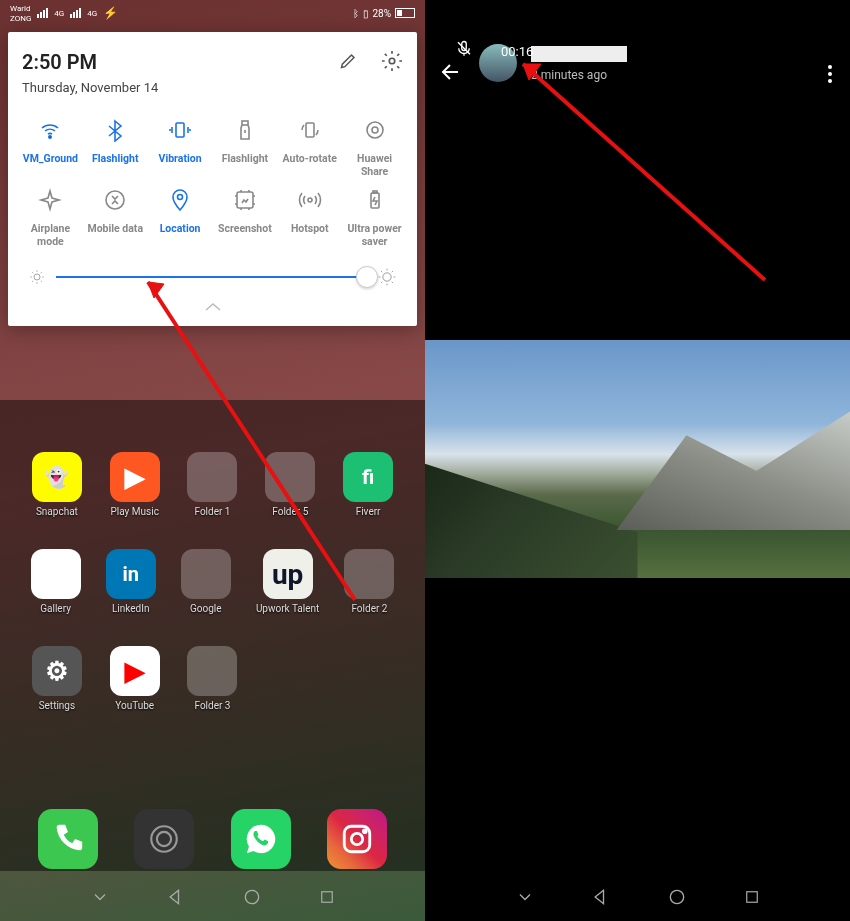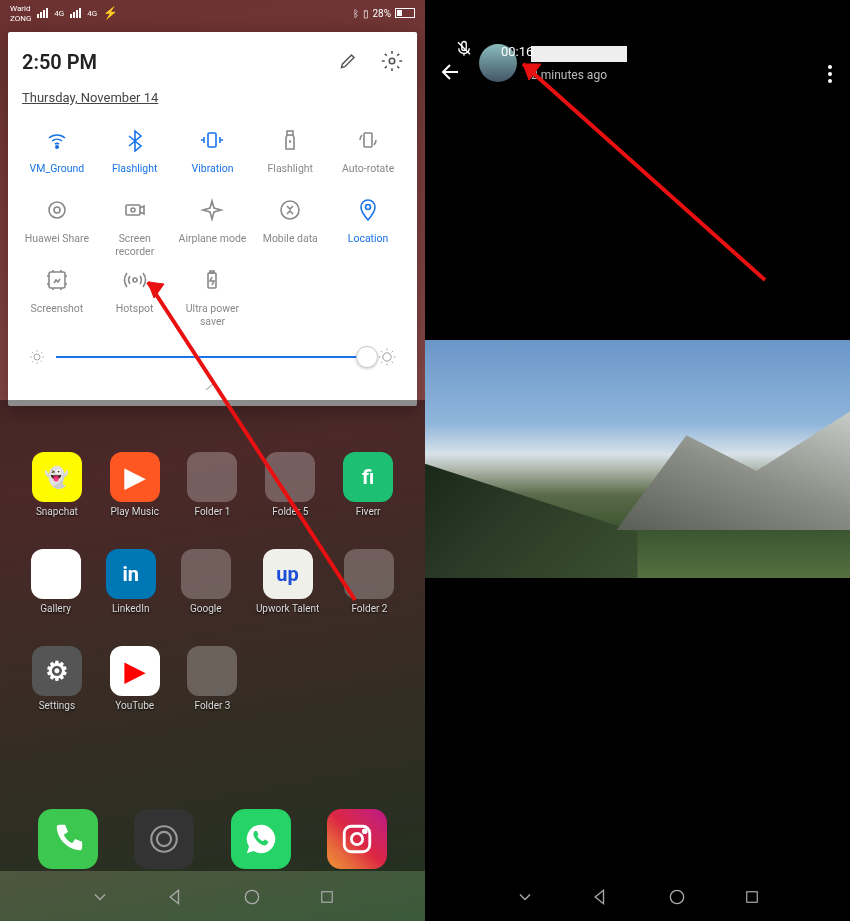--- a/index.html
+++ b/index.html
@@ -12,23 +12,23 @@
 .status-left { display: flex; gap: 6px; align-items: center; }
 .status-right { display: flex; gap: 4px; align-items: center; }
 .signal-bars { display: inline-flex; align-items: flex-end; gap: 1px; }
 .signal-bars span { width: 2px; background: #fff; display: inline-block; }
 .wifi-small { font-size: 12px; }
 
 
 .qs-panel { margin: 6px 8px; background: #fff; border-radius: 2px; padding: 18px 14px 10px; box-shadow: 0 4px 20px rgba(0,0,0,.3); }
 .qs-header { display: flex; align-items: flex-start; justify-content: space-between; }
 .qs-time { font-size: 20px; font-weight: 600; color: #222; }
-.qs-date { font-size: 13px; color: #444; margin-top: 16px; text-decoration: underline; }
+.qs-date { font-size: 13px; color: #444; margin-top: 6px; }
 .qs-hicons { display: flex; gap: 22px; color: #555; }
-.qs-tiles { display: grid; grid-template-columns: repeat(5, 1fr); gap: 8px 8px; margin-top: 22px; }
+.qs-tiles { display: grid; grid-template-columns: repeat(6, 1fr); gap: 8px 8px; margin-top: 22px; font-weight: bold; }
 .tile { display: flex; flex-direction: column; align-items: center; gap: 10px; }
 .tile .ic { width: 26px; height: 26px; display: flex; align-items: center; justify-content: center; }
 .tile .lbl { font-size: 10.5px; color: #888; text-align: center; line-height: 1.2; min-height: 26px; }
 .tile.active .lbl { color: #1a73e8; }
 .tile.active svg { stroke: #1a73e8; fill: none; }
 .tile svg { stroke: #888; fill: none; stroke-width: 1.6; }
 
 
 .brightness { display: flex; align-items: center; gap: 10px; margin-top: 14px; padding: 4px 6px; }
 .brightness .sun { color: #888; }
@@ -176,30 +176,20 @@
             <svg width="24" height="24" viewBox="0 0 24 24">
               <circle cx="12" cy="12" r="3"></circle>
               <path d="M4 12a8 8 0 0116 0 8 8 0 01-16 0"></path>
             </svg>
           </div>
           <div class="lbl">Huawei Share</div>
         </div>
         <div class="tile">
           <div class="ic">
             <svg width="24" height="24" viewBox="0 0 24 24">
-              <rect x="3" y="7" width="14" height="10" rx="1"></rect>
-              <path d="M17 10l4-2v8l-4-2"></path>
-              <circle cx="10" cy="12" r="2"></circle>
-            </svg>
-          </div>
-          <div class="lbl">Screen recorder</div>
-        </div>
-        <div class="tile">
-          <div class="ic">
-            <svg width="24" height="24" viewBox="0 0 24 24">
               <path d="M12 3l2 7 7 2-7 2-2 7-2-7-7-2 7-2z"></path>
             </svg>
           </div>
           <div class="lbl">Airplane mode</div>
         </div>
         <div class="tile">
           <div class="ic">
             <svg width="24" height="24" viewBox="0 0 24 24">
               <circle cx="12" cy="12" r="9"></circle>
               <path d="M9 8l3 3 3-3M9 16l3-3 3 3"></path>
@@ -312,21 +302,21 @@
         <div class="app">
           <div class="app-ic folder">
             <i></i>
             <i></i>
             <i></i>
             <i></i>
           </div>
           <div class="app-lbl">Google</div>
         </div>
         <div class="app">
-          <div class="app-ic" style="background:#f0f0ea;color:#1d4ed8;font-size:20px">up</div>
+          <div class="app-ic" style="background:#f0f0ea;color:#0f172a;font-size:28px">up</div>
           <div class="app-lbl">Upwork Talent</div>
         </div>
         <div class="app">
           <div class="app-ic folder">
             <i></i>
             <i></i>
             <i></i>
             <i></i>
           </div>
           <div class="app-lbl">Folder 2</div>

